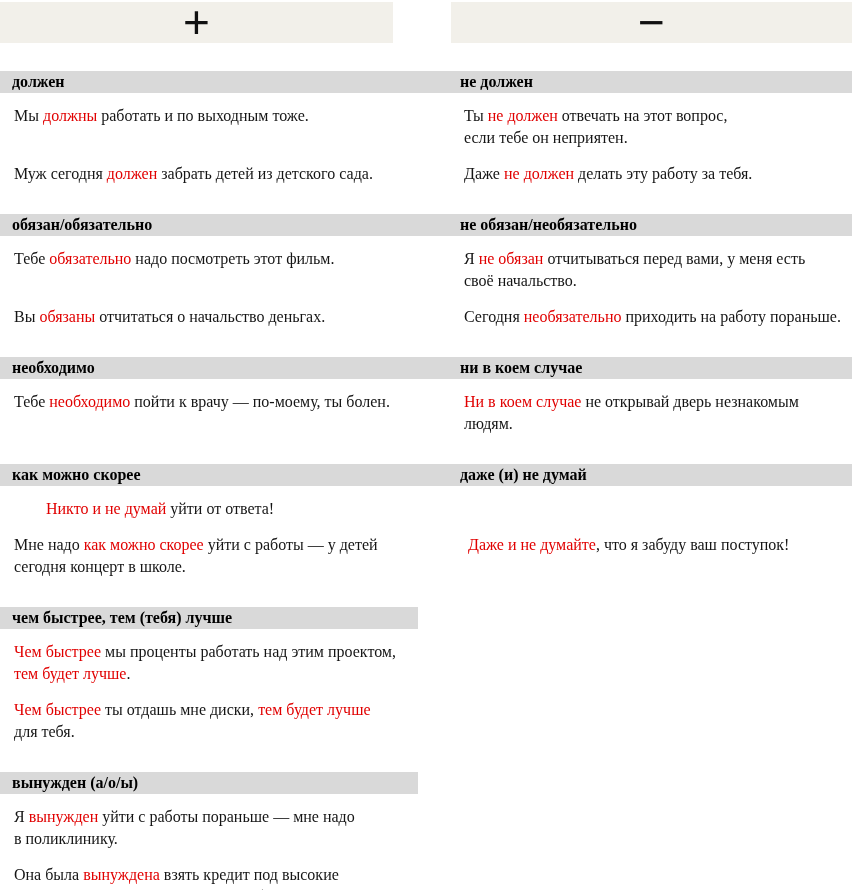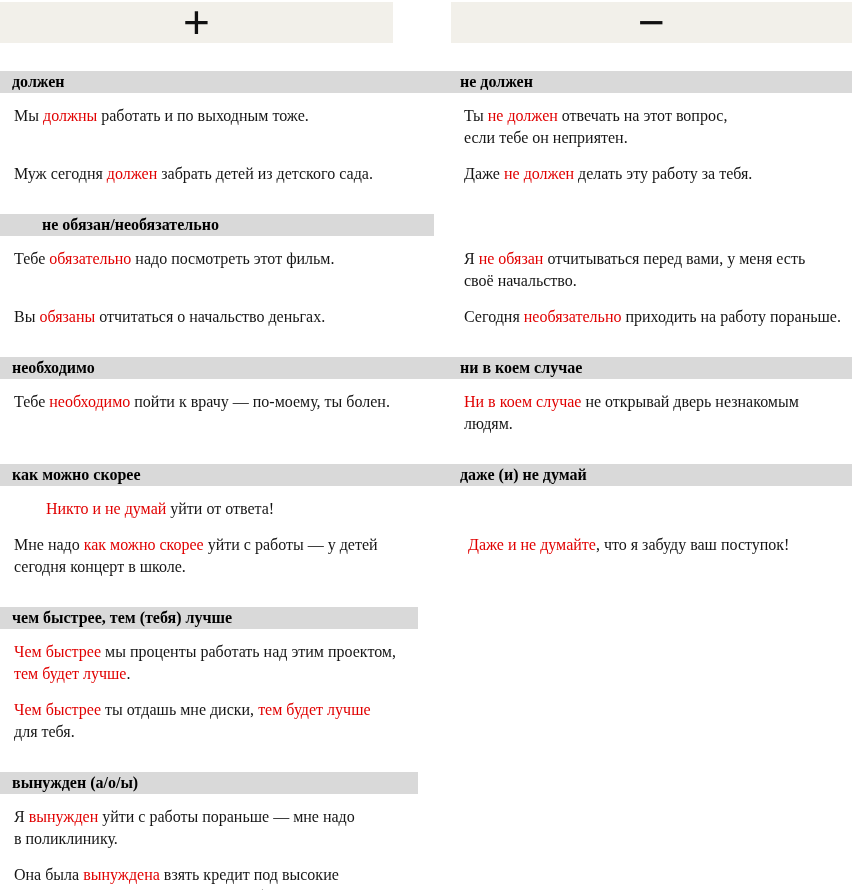--- a/index.html
+++ b/index.html
@@ -78,20 +78,21 @@
           <div class="cell cell-left">
             <p class="sentence"><span>Муж сегодня </span><span class="red">должен</span><span> забрать детей из детского сада.</span></p>
           </div>
           <div class="cell cell-right">
             <p class="sentence"><span>Даже </span><span class="red">не должен</span><span> делать эту работу за тебя.</span></p>
           </div>
         </div>
       </section>
       <section class="section">
         <div class="bar-row">
+          <div class="bar bar-left"><span class="bar-title">обязан/обязательно</span></div>
           <div class="bar bar-right"><span class="bar-title">не обязан/необязательно</span></div>
         </div>
         <div class="row">
           <div class="cell cell-left">
             <p class="sentence"><span>Тебе </span><span class="red">обязательно</span><span> надо посмотреть этот фильм.</span></p>
           </div>
           <div class="cell cell-right">
             <p class="sentence"><span>Я </span><span class="red">не обязан</span><span> отчитываться перед вами, у меня есть</span><br><span>своё начальство.</span></p>
           </div>
         </div>

